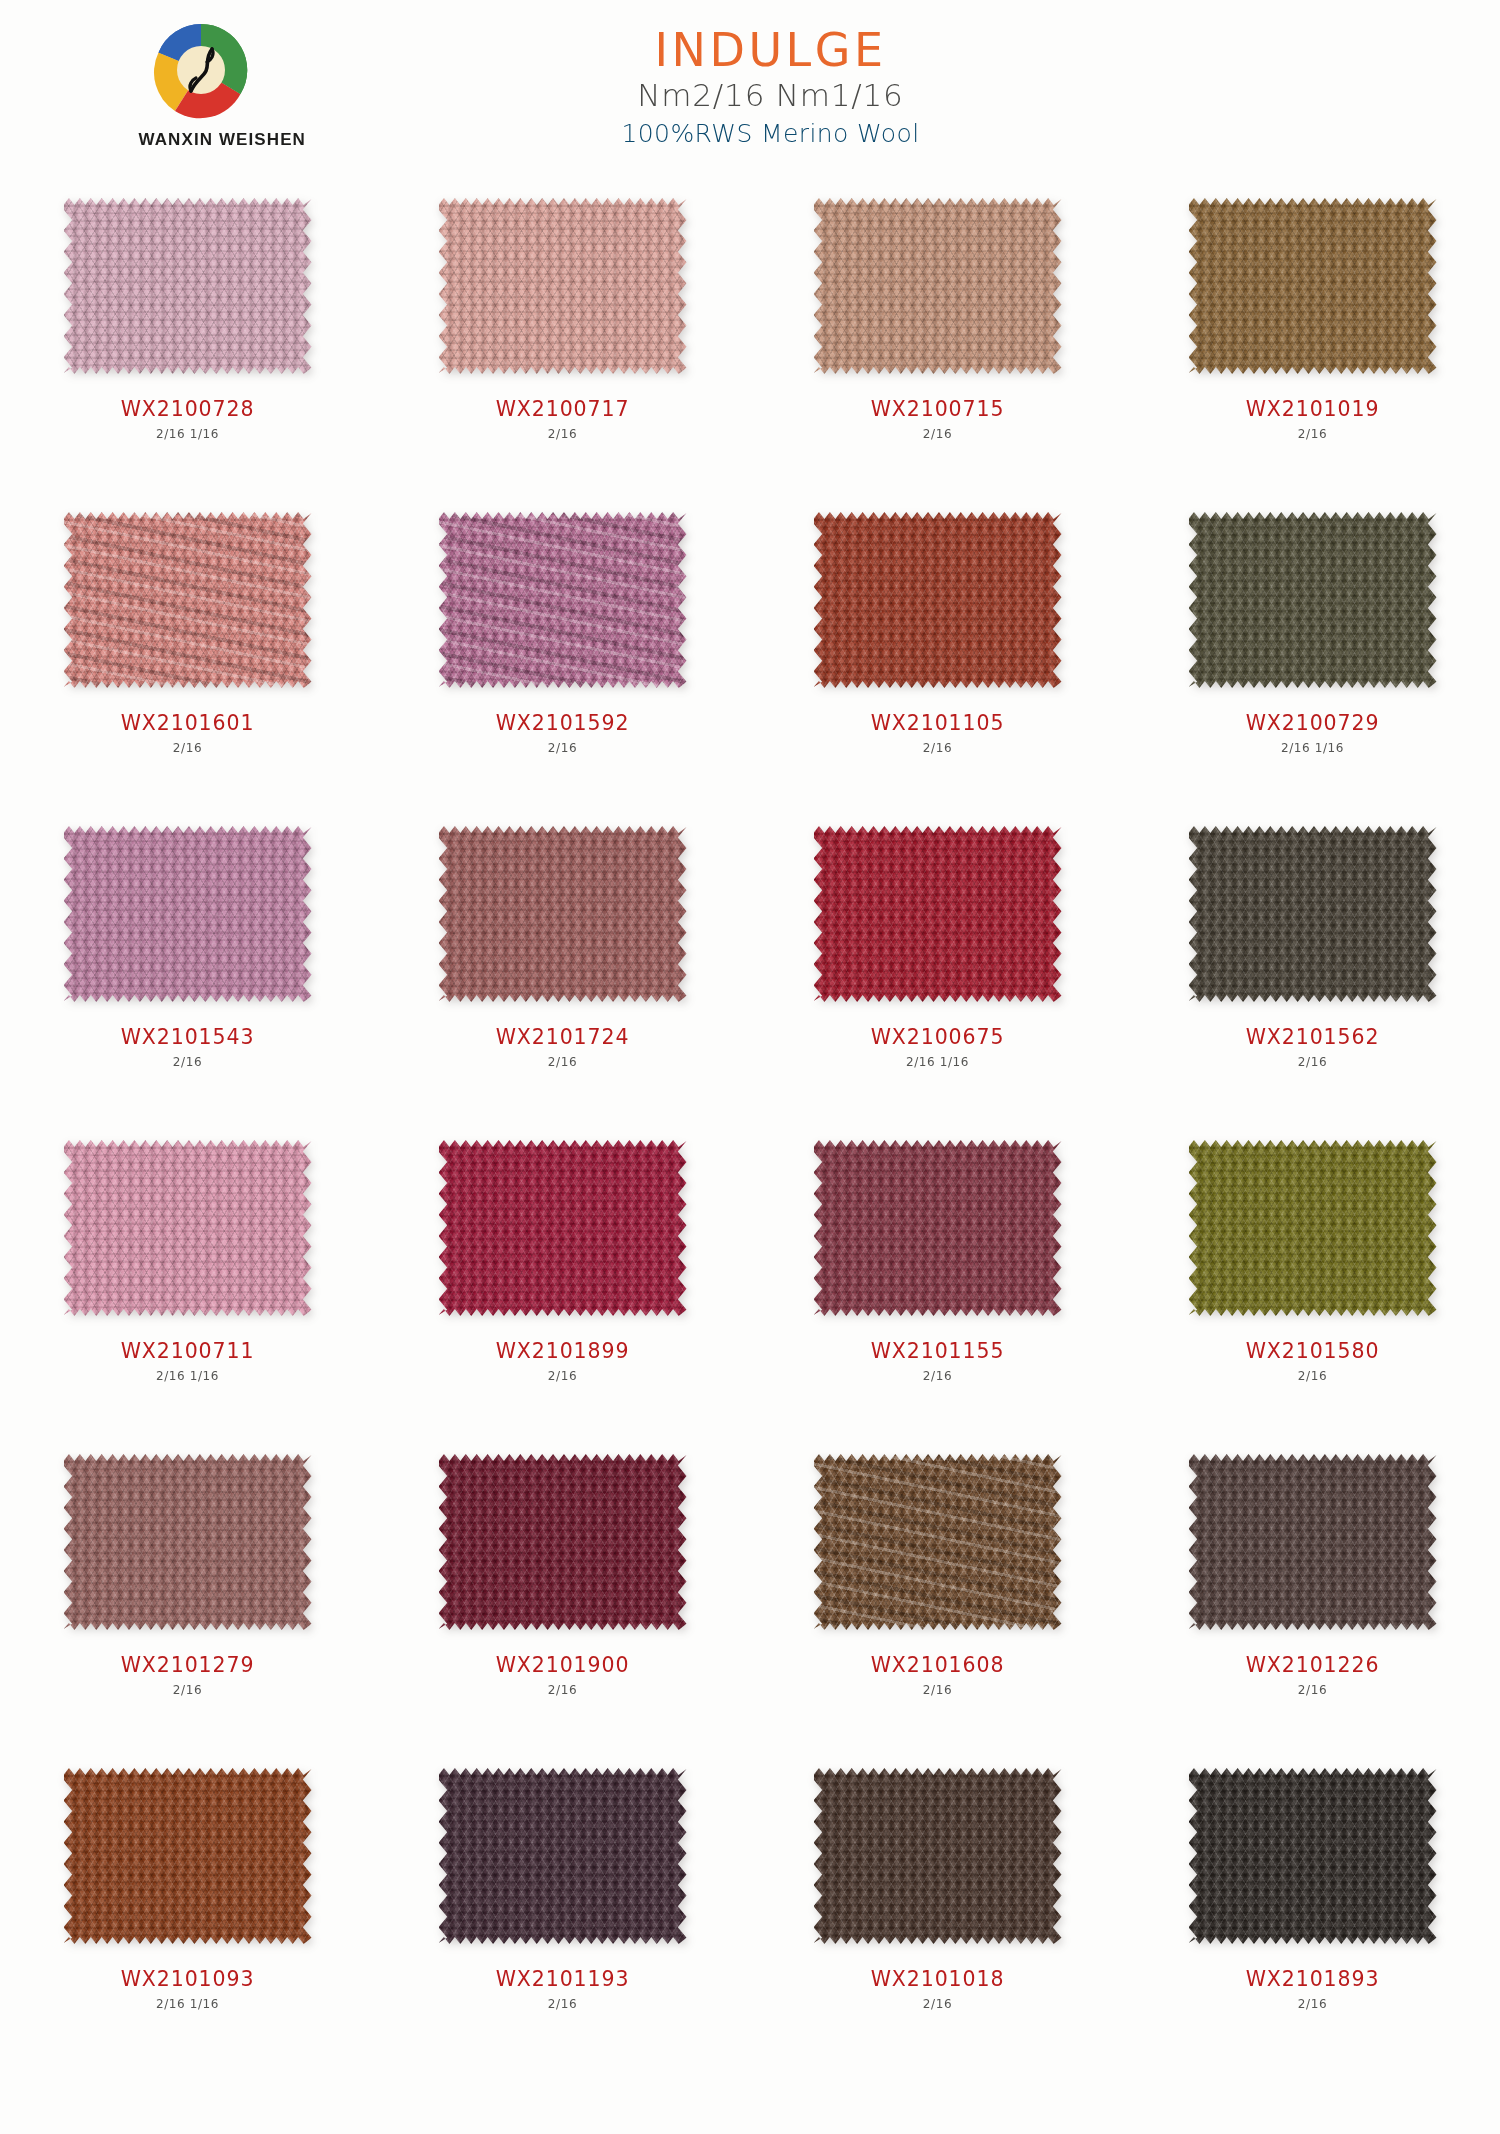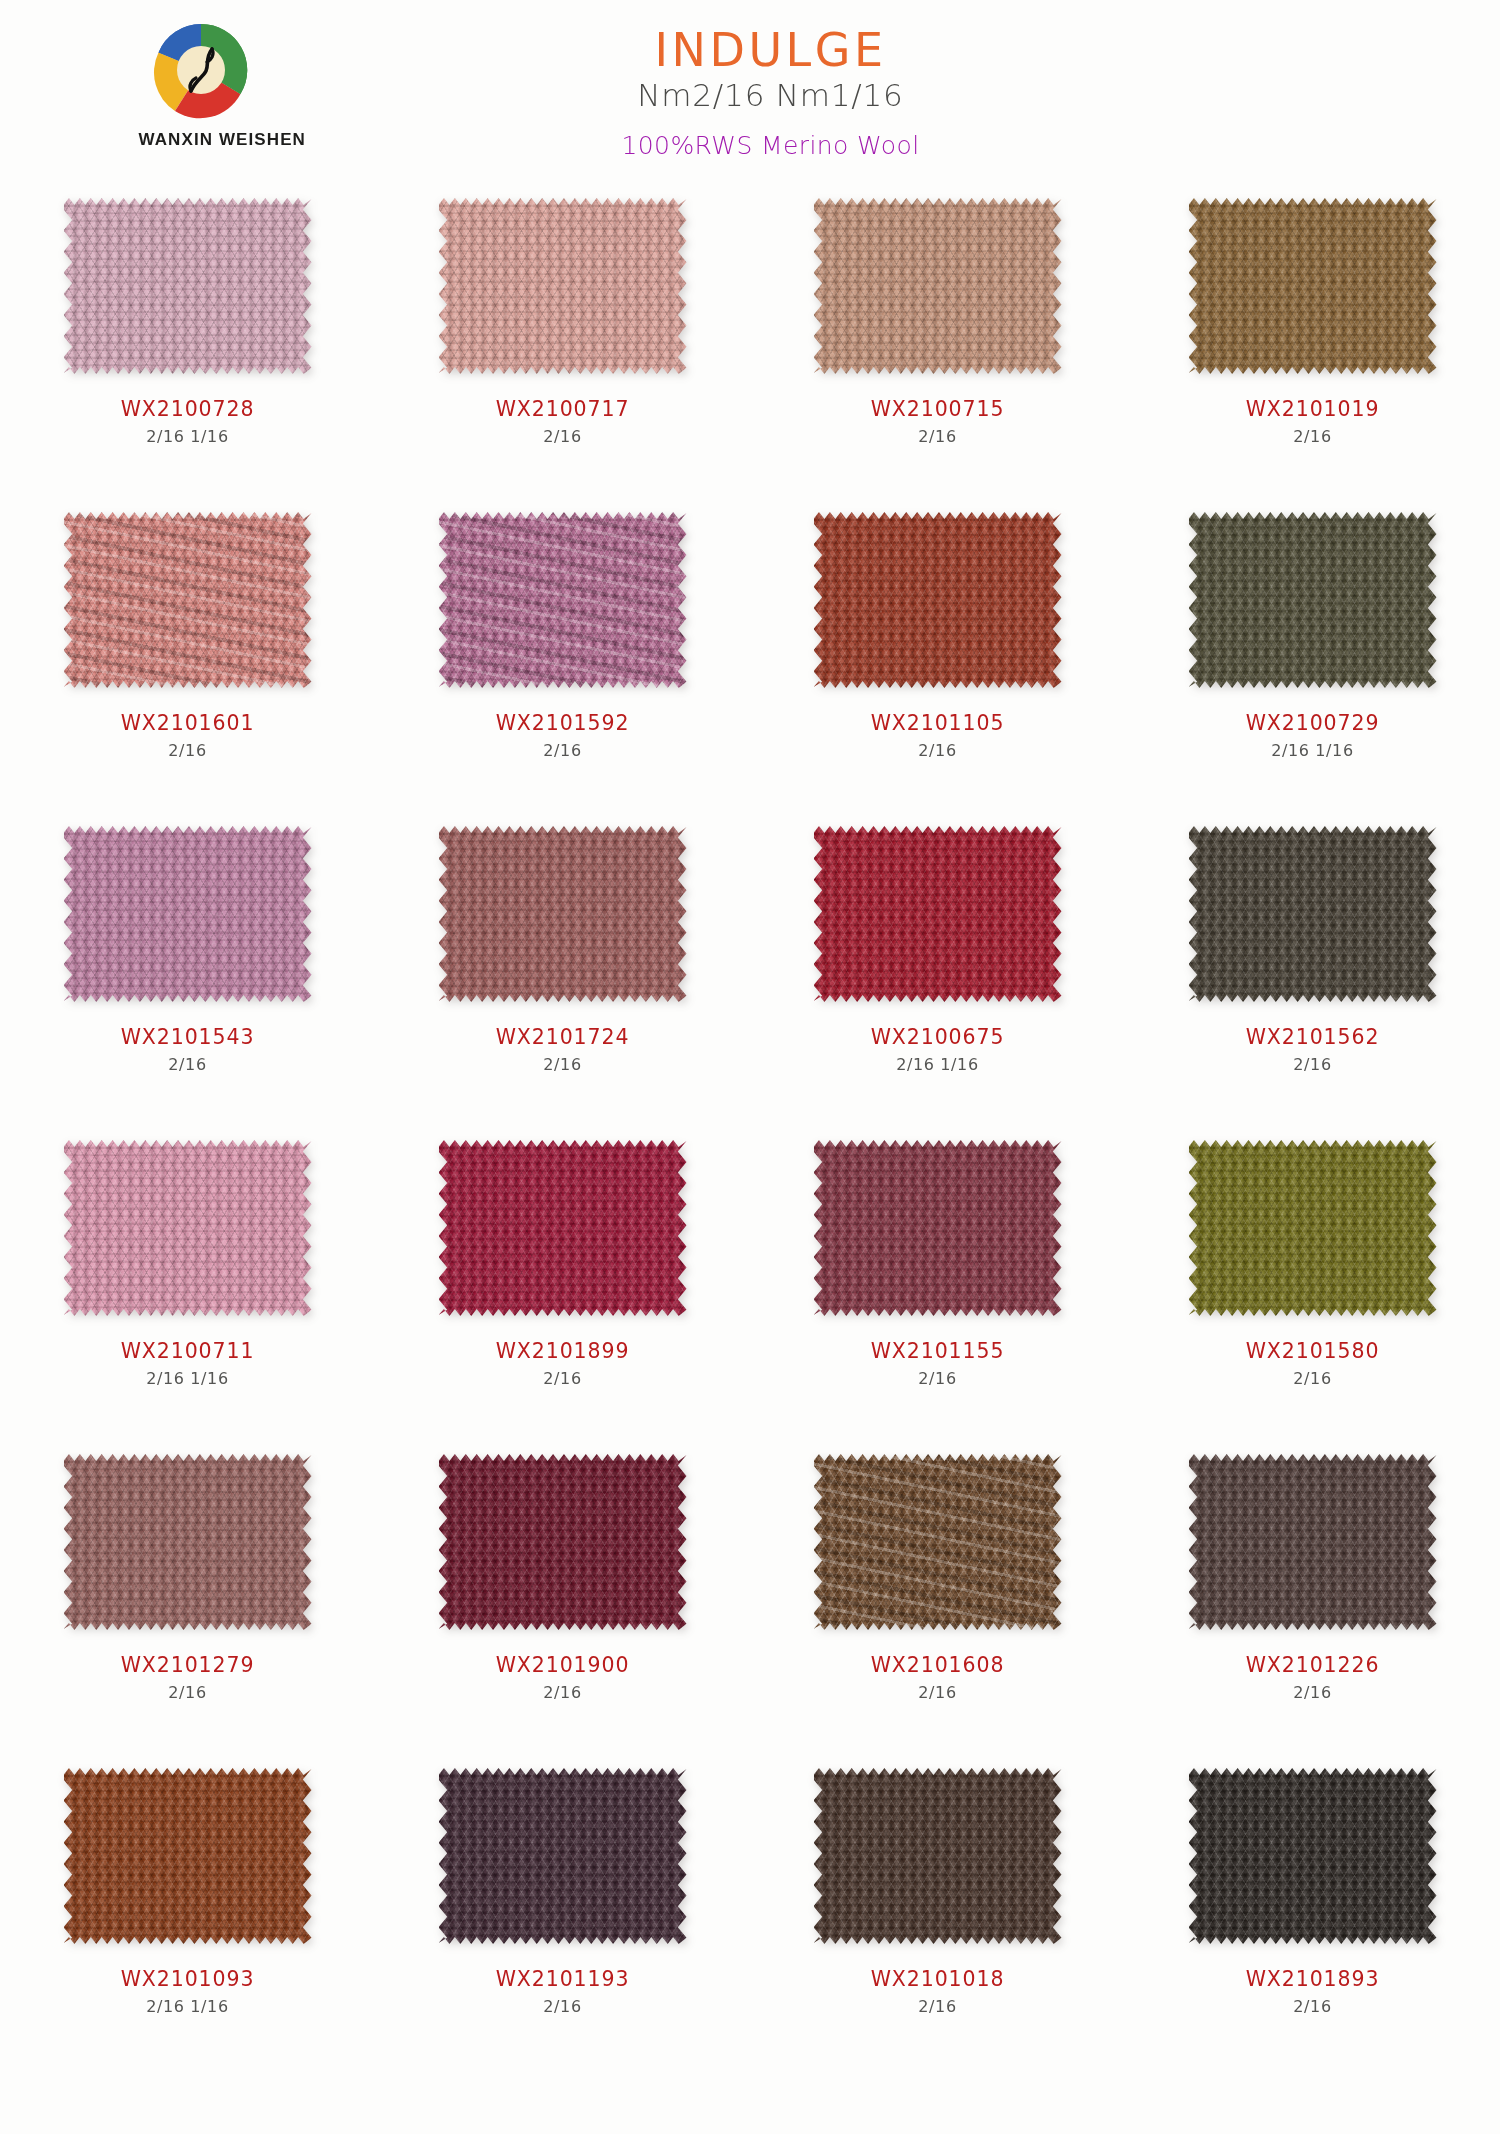--- a/index.html
+++ b/index.html
@@ -78,22 +78,22 @@
     color: #4a4a48;
     margin-top: 4px;
     line-height: 1.1;
   }
 
   #composition {
     font-family: "DejaVu Sans", sans-serif;
     font-size: 25px;
     font-weight: 300;
     letter-spacing: 0.4px;
-    color: #a21caf;
-    margin-top: 20px;
+    color: #0c4a6e;
+    margin-top: 8px;
     line-height: 1.1;
   }
 
   
   #swatch-grid {
     position: relative;
     width: 1500px;
     display: grid;
     grid-template-columns: repeat(4, 375px);
     grid-auto-rows: 314px;
@@ -274,21 +274,21 @@
     font-family: "DejaVu Sans", sans-serif;
     font-size: 20.5px;
     font-weight: 400;
     letter-spacing: 0.9px;
     color: #b91c1c;
     line-height: 1.25;
   }
 
   .swatch-count {
     font-family: "DejaVu Sans", sans-serif;
-    font-size: 16px;
+    font-size: 12px;
     font-weight: 400;
     letter-spacing: 0.6px;
     color: #555553;
     line-height: 1.3;
     margin-top: 4px;
   }
 </style>
 </head>
 <body>
 

